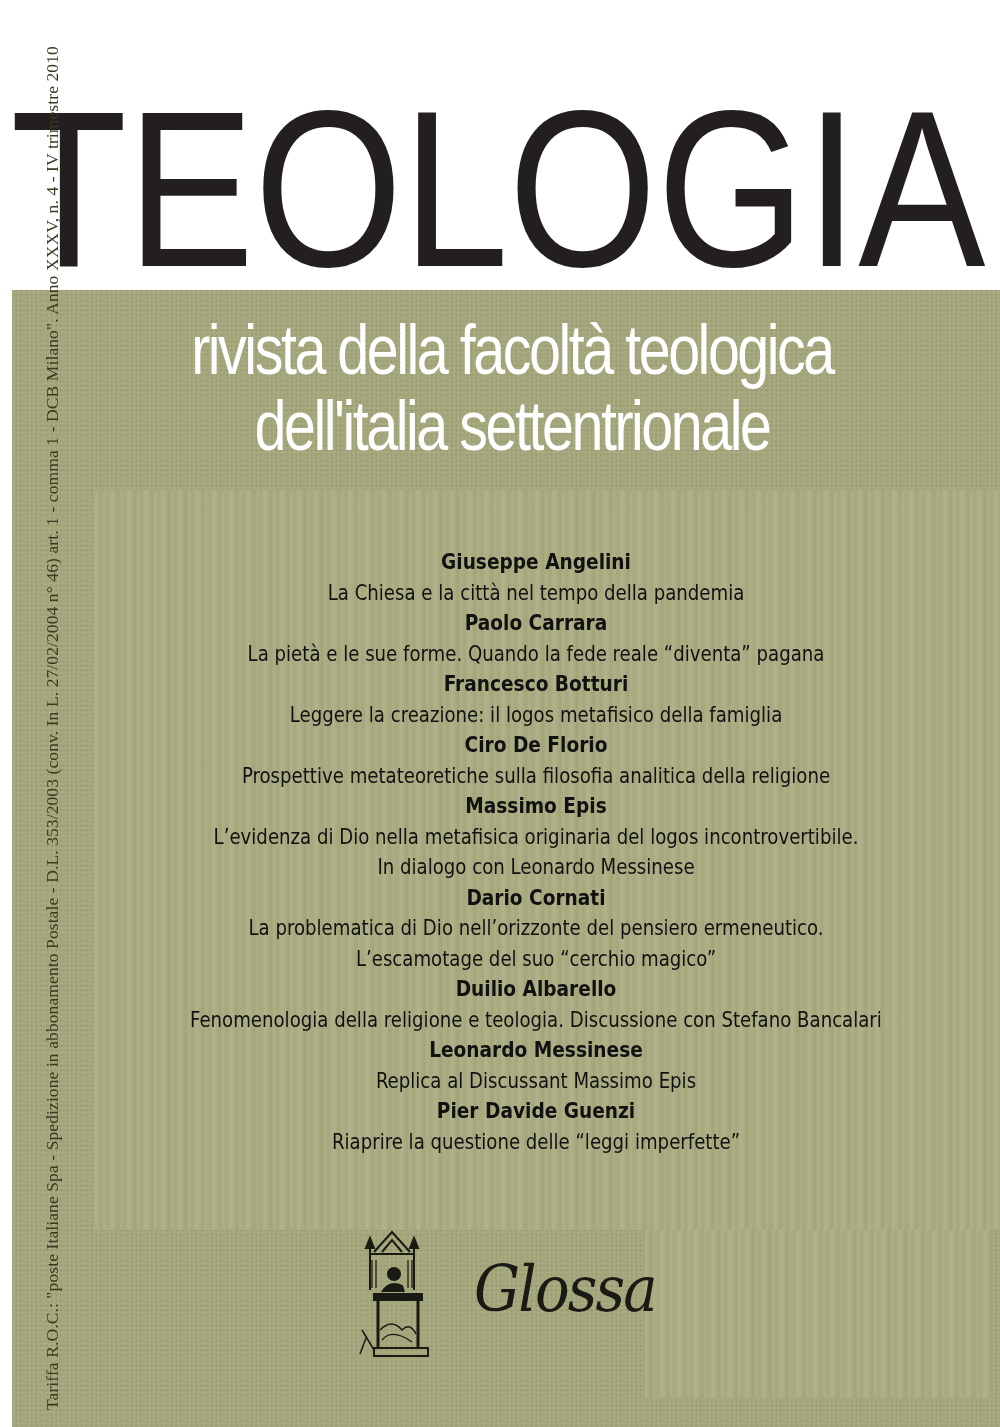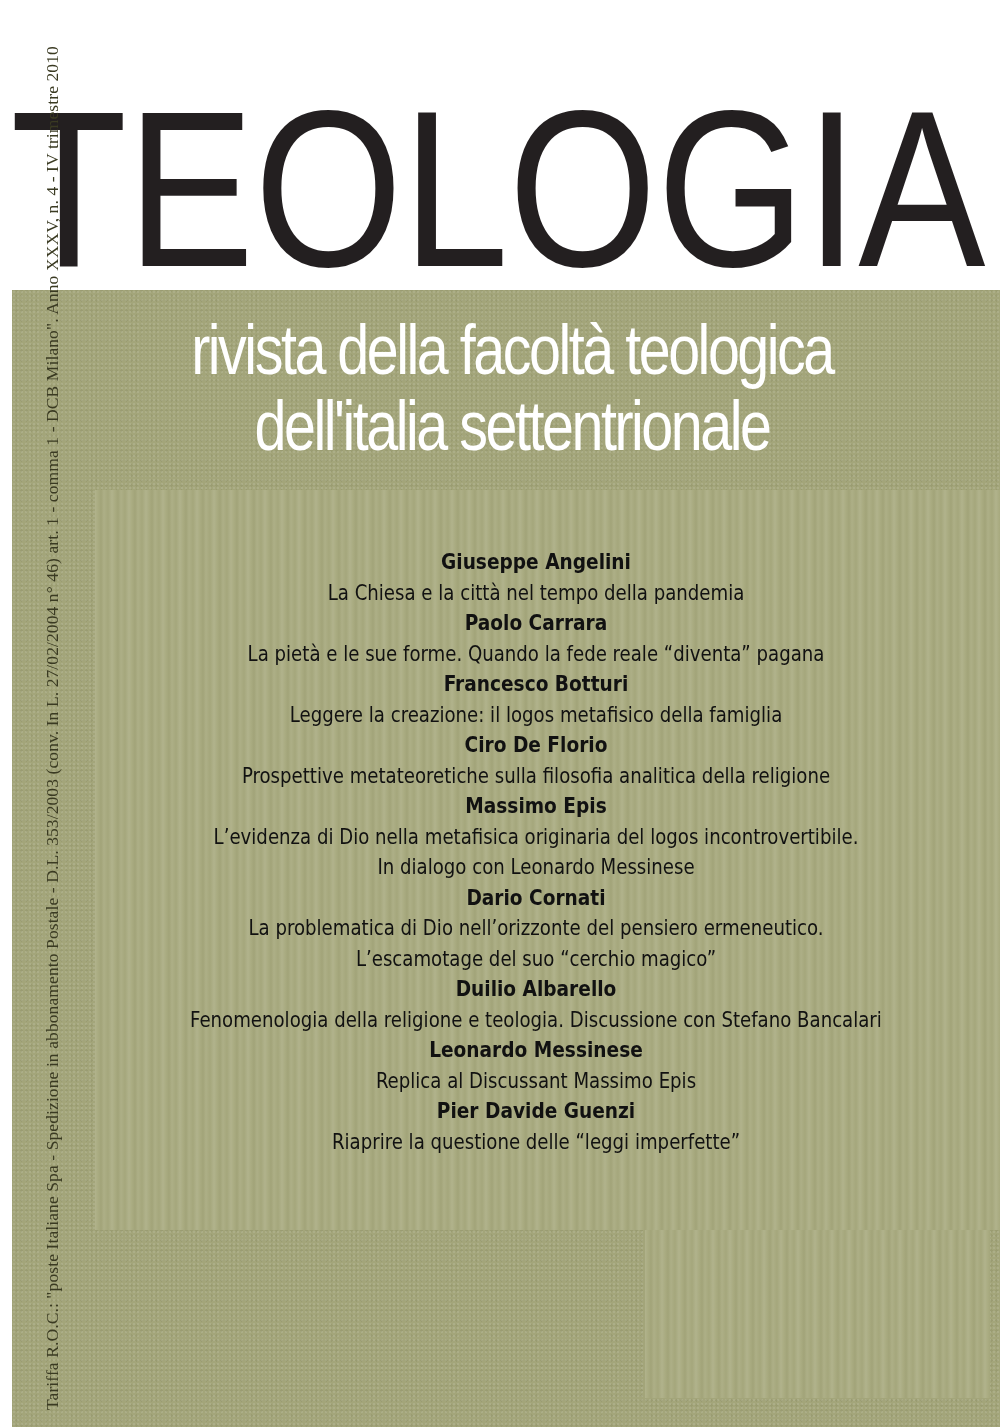--- a/index.html
+++ b/index.html
@@ -113,13 +113,38 @@
     <div class="line article">La problematica di Dio nell’orizzonte del pensiero ermeneutico.</div>
     <div class="line article">L’escamotage del suo “cerchio magico”</div>
     <div class="line author">Duilio Albarello</div>
     <div class="line article">Fenomenologia della religione e teologia. Discussione con Stefano Bancalari</div>
     <div class="line author">Leonardo Messinese</div>
     <div class="line article">Replica al Discussant Massimo Epis</div>
     <div class="line author">Pier Davide Guenzi</div>
     <div class="line article">Riaprire la questione delle “leggi imperfette”</div>
   </div>
 
+  <div class="logo">
+    <svg width="110" height="150" viewBox="0 0 110 150">
+      <g fill="none" stroke="#1a1a14" stroke-width="2">
+
+        <path d="M18 60 L18 18 M62 60 L62 18"></path>
+        <path d="M14 18 L18 8 L22 18 Z M58 18 L62 8 L66 18 Z" fill="#1a1a14"></path>
+        <path d="M22 22 L40 2 L58 22"></path>
+        <path d="M30 22 L40 10 L50 22"></path>
+        <path d="M18 24 L62 24"></path>
+        <path d="M20 30 L20 58 M24 30 L24 58 M56 30 L56 58 M60 30 L60 58" stroke-width="1.2"></path>
+
+        <circle cx="42" cy="44" r="6" fill="#1a1a14"></circle>
+        <path d="M30 62 Q38 50 50 56 L52 62" fill="#1a1a14"></path>
+
+        <path d="M22 64 L70 64 L70 70 L22 70 Z" fill="#1a1a14"></path>
+        <path d="M26 70 L26 118 M66 70 L66 118" stroke-width="3"></path>
+        <path d="M28 100 Q40 88 50 100 Q58 92 64 104" stroke-width="1.5"></path>
+        <path d="M30 110 Q40 98 60 112" stroke-width="1.2"></path>
+
+        <path d="M22 118 L76 118 L76 126 L22 126 Z"></path>
+        <path d="M10 100 L22 120 M14 108 L8 124" stroke-width="1.5"></path>
+      </g>
+    </svg>
+    <div class="logo-text">Glossa</div>
+  </div>
 </div>
 
 </body></html>

